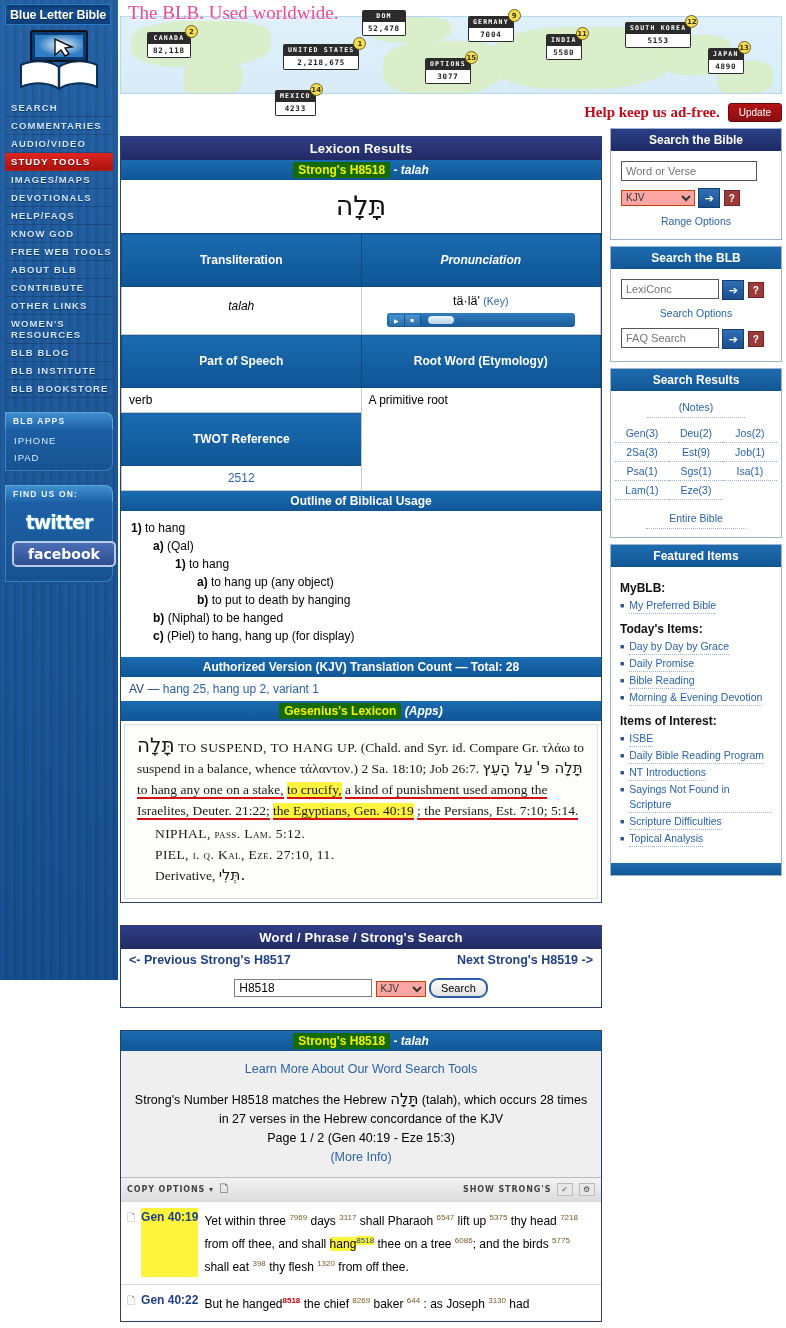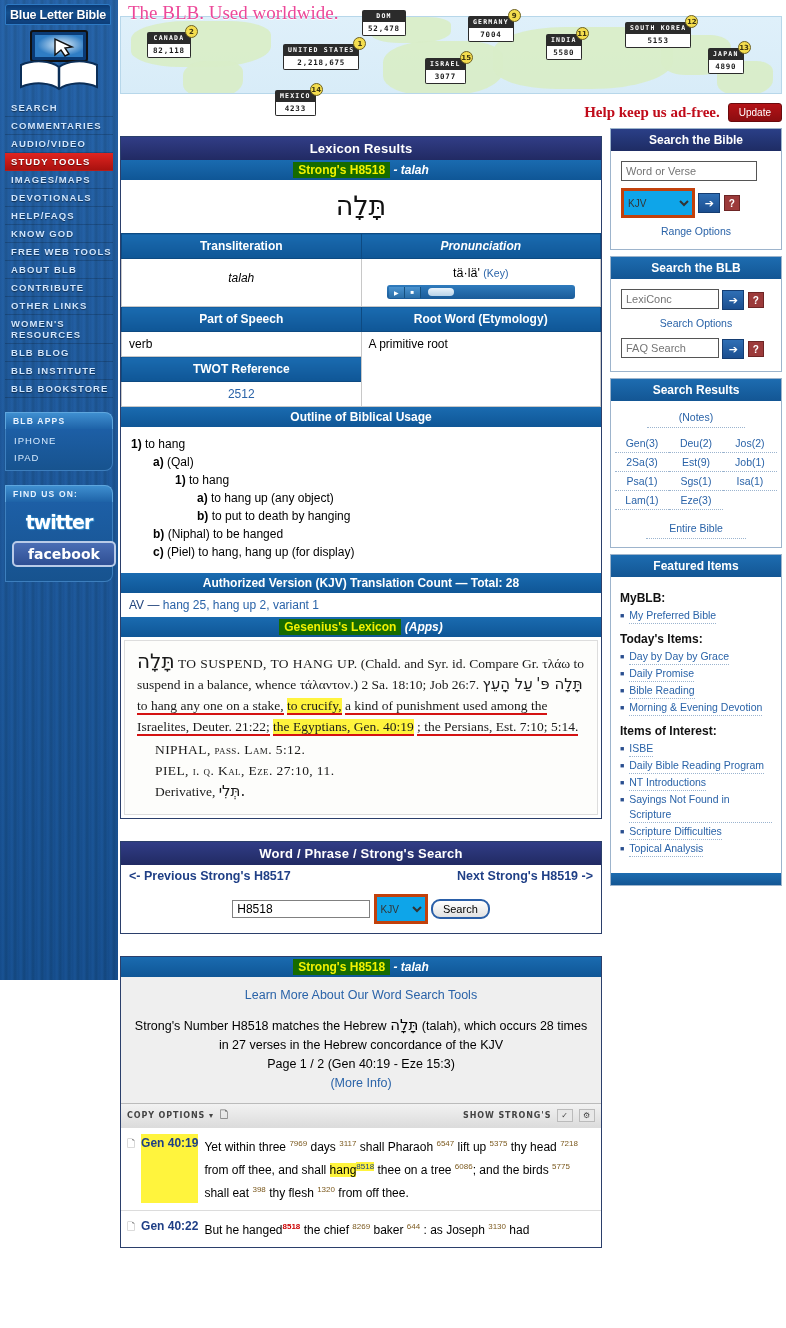--- a/index.html
+++ b/index.html
@@ -143,21 +143,21 @@
   .strongs-chip {
     background:#166b00; color:#f2f200; padding:1px 5px; font-weight:bold;
   }
   .hebrew-big {
     font-family:"DejaVu Sans", sans-serif; font-size:27px; text-align:center;
     padding:10px 0 12px 0; direction:rtl; color:#111;
   }
   table.lex { width:100%; border-collapse:collapse; }
   table.lex td.hdr {
     background: linear-gradient(180deg,#1a6bb0 0%, #0f5696 100%);
-    color:#fff; font-weight:bold; font-size:12px; text-align:center; padding:5px 0;
+    color:#fff; font-weight:bold; font-size:12px; text-align:center; padding:19px 0;
     border:1px solid #0d4a82;
   }
   table.lex td.cell {
     border:1px solid #c8c8c8; padding:5px 7px; font-size:12px; vertical-align:top; background:#fff;
   }
   td.cell.ctr { text-align:center; }
   .pron-line { text-align:center; font-size:12.5px; padding-top:2px; }
   .key-link { color:#2a63a8; font-size:10.5px; }
   .audio-bar {
     margin: 5px auto 2px auto; width:188px; height:14px;
@@ -197,22 +197,22 @@
 
   
   .nav-strongs { display:flex; justify-content:space-between; padding:4px 8px; background:#fff; }
   .nav-strongs a { color:#1f3f86; font-weight:bold; font-size:12.5px; text-decoration:none; cursor:pointer; }
   .search-row { text-align:center; padding:7px 0 9px 0; background:#fff; }
   input.txt {
     font-family:"Liberation Sans",sans-serif; font-size:12px; padding:2px 4px;
     border:1px solid #808080; height:18px;
   }
   select.sel {
-    font-family:"Liberation Sans",sans-serif; font-size:10px; height:30px;
-    border:3px solid #c2410c; background:#0ea5e9; color:#333;
+    font-family:"Liberation Sans",sans-serif; font-size:10px; height:16px;
+    border:1px solid #c2410c; background:#fca5a5; color:#333;
   }
   button.btn {
     font-family:"Liberation Sans",sans-serif; font-size:11px; padding:2px 10px;
     border:2px solid #2a5fa8; border-radius:9px; background:linear-gradient(180deg,#fff,#e2e2e2);
     cursor:pointer;
   }
 
   
   .conc-body { background:#efefef; text-align:center; padding:9px 12px 10px 12px; font-size:12.5px; line-height:19px; }
   .conc-link { color:#2a63a8; text-decoration:none; cursor:pointer; }
@@ -372,21 +372,21 @@
     </div>
 
     <div class="pin" style="left:348px; top:14px;">
       <span class="rank">9</span>
       <span class="cname">GERMANY</span>
       <span class="cnum">7004</span>
     </div>
 
     <div class="pin" style="left:305px; top:56px;">
       <span class="rank">15</span>
-      <span class="cname">ISRAEL</span>
+      <span class="cname">OPTIONS</span>
       <span class="cnum">3077</span>
     </div>
 
     <div class="pin" style="left:426px; top:32px;">
       <span class="rank">11</span>
       <span class="cname">INDIA</span>
       <span class="cnum">5580</span>
     </div>
 
     <div class="pin" style="left:505px; top:20px;">

